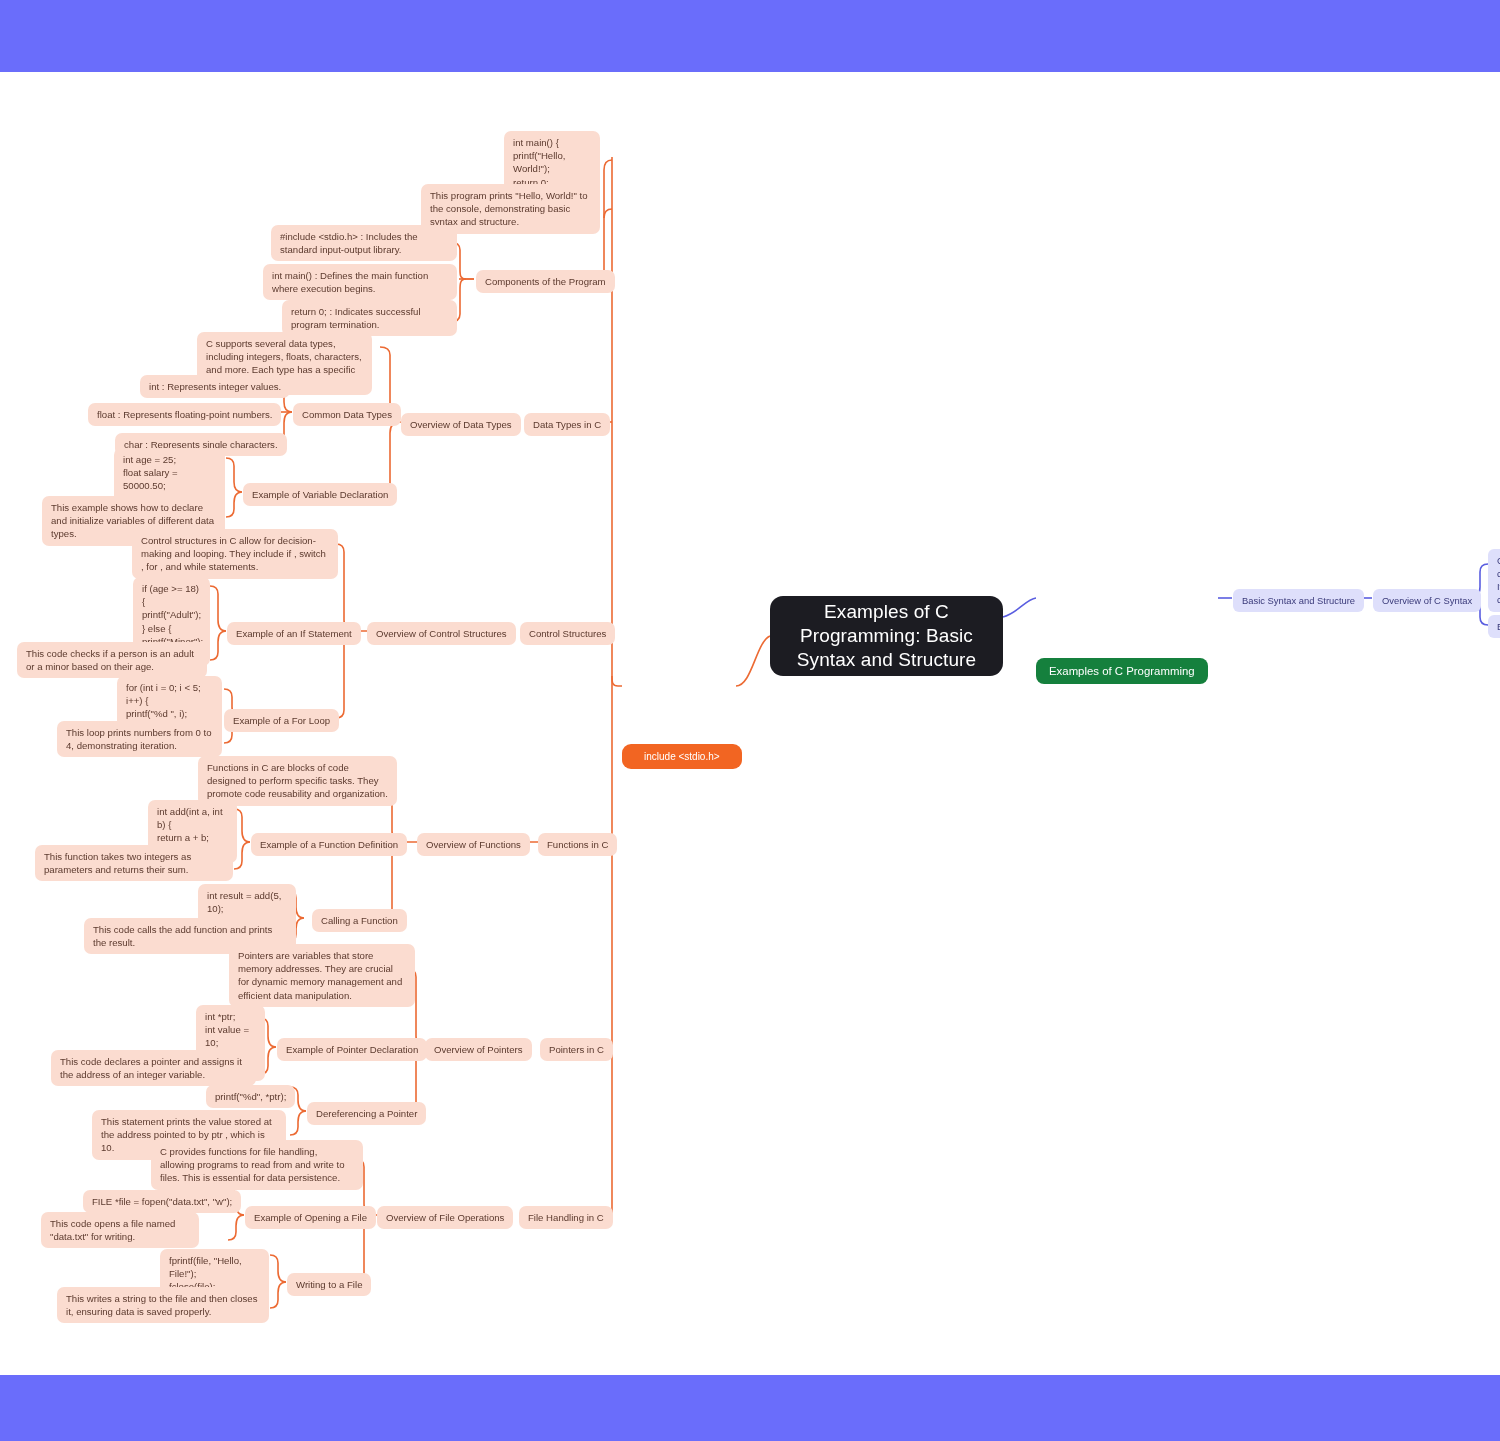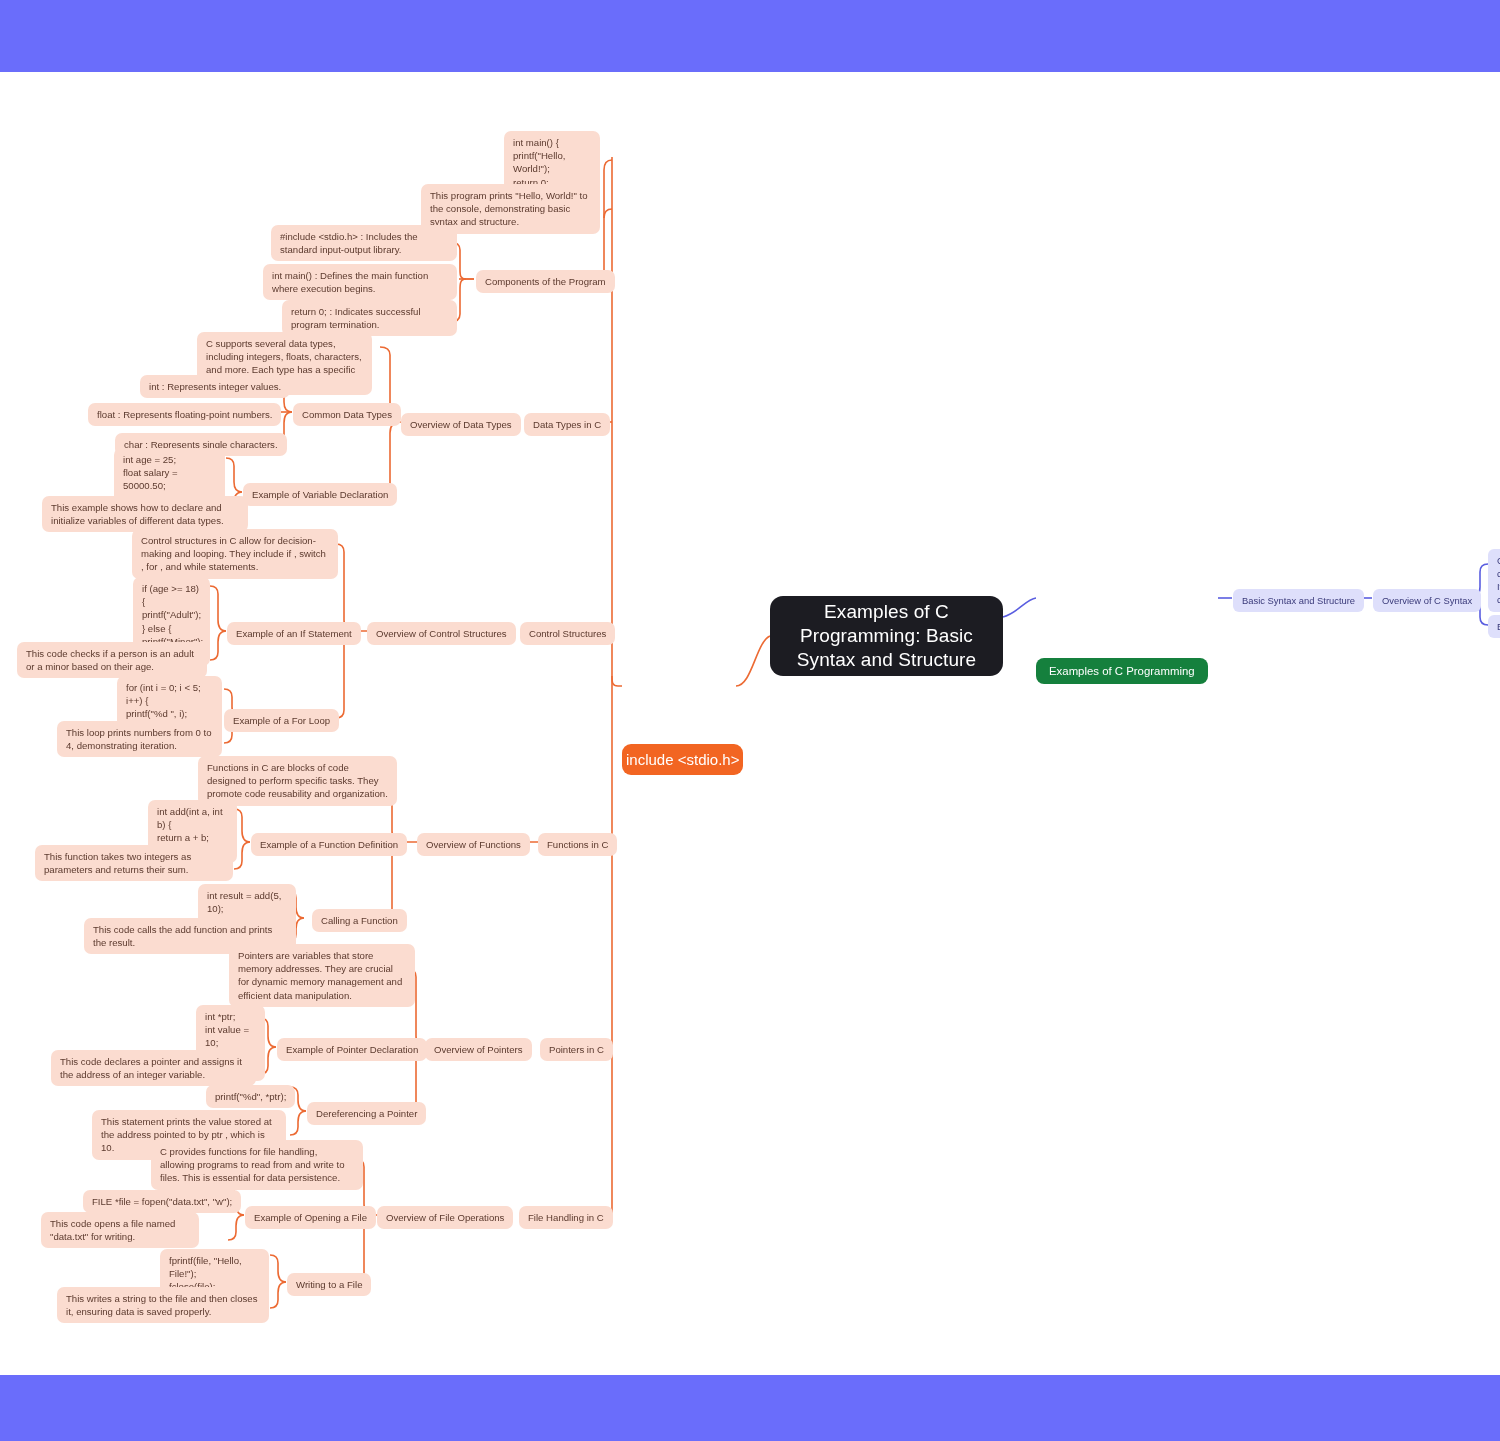--- a/index.html
+++ b/index.html
@@ -62,22 +62,22 @@
     letter-spacing: .1px;
   }
 
   
   #stdio-node {
     position: absolute;
     left: 622px; top: 672px;
     background: #f26522;
     color: #ffffff;
     border-radius: 9px;
-    padding: 7px 4px;
-    font-size: 15px;
+    padding: 7px 22px;
+    font-size: 10px;
     white-space: nowrap;
   }
 
   
   #blue-root {
     position: absolute;
     left: 1036px; top: 586px;
     background: #15803d;
     color: #ffffff;
     border-radius: 8px;
@@ -226,21 +226,21 @@
 
   <div class="node one" style="left:293px; top:331px;">Common Data Types</div>
   <div class="node one" style="left:140px; top:303px;">int : Represents integer values.</div>
   <div class="node one" style="left:88px; top:331px;">float : Represents floating-point numbers.</div>
   <div class="node one" style="left:115px; top:361px;">char : Represents single characters.</div>
 
   <div class="node one" style="left:243px; top:411px;">Example of Variable Declaration</div>
   <div class="node" style="left:114px; top:376px; width:111px;">int age = 25;
 float salary = 50000.50;
 char grade = 'A';</div>
-  <div class="node" style="left:42px; top:424px; width:206px;">This example shows how to declare and initialize variables of different data types.</div>
+  <div class="node" style="left:42px; top:424px; width:183px;">This example shows how to declare and initialize variables of different data types.</div>
 
   <div class="node one" style="left:520px; top:550px;">Control Structures</div>
   <div class="node one" style="left:367px; top:550px;">Overview of Control Structures</div>
 
   <div class="node" style="left:132px; top:457px; width:206px;">Control structures in C allow for decision-making and looping. They include  if ,  switch ,  for , and  while  statements.</div>
 
   <div class="node one" style="left:227px; top:550px;">Example of an If Statement</div>
   <div class="node" style="left:133px; top:505px; width:77px;">if (age &gt;= 18) {
 printf("Adult");
 } else {

